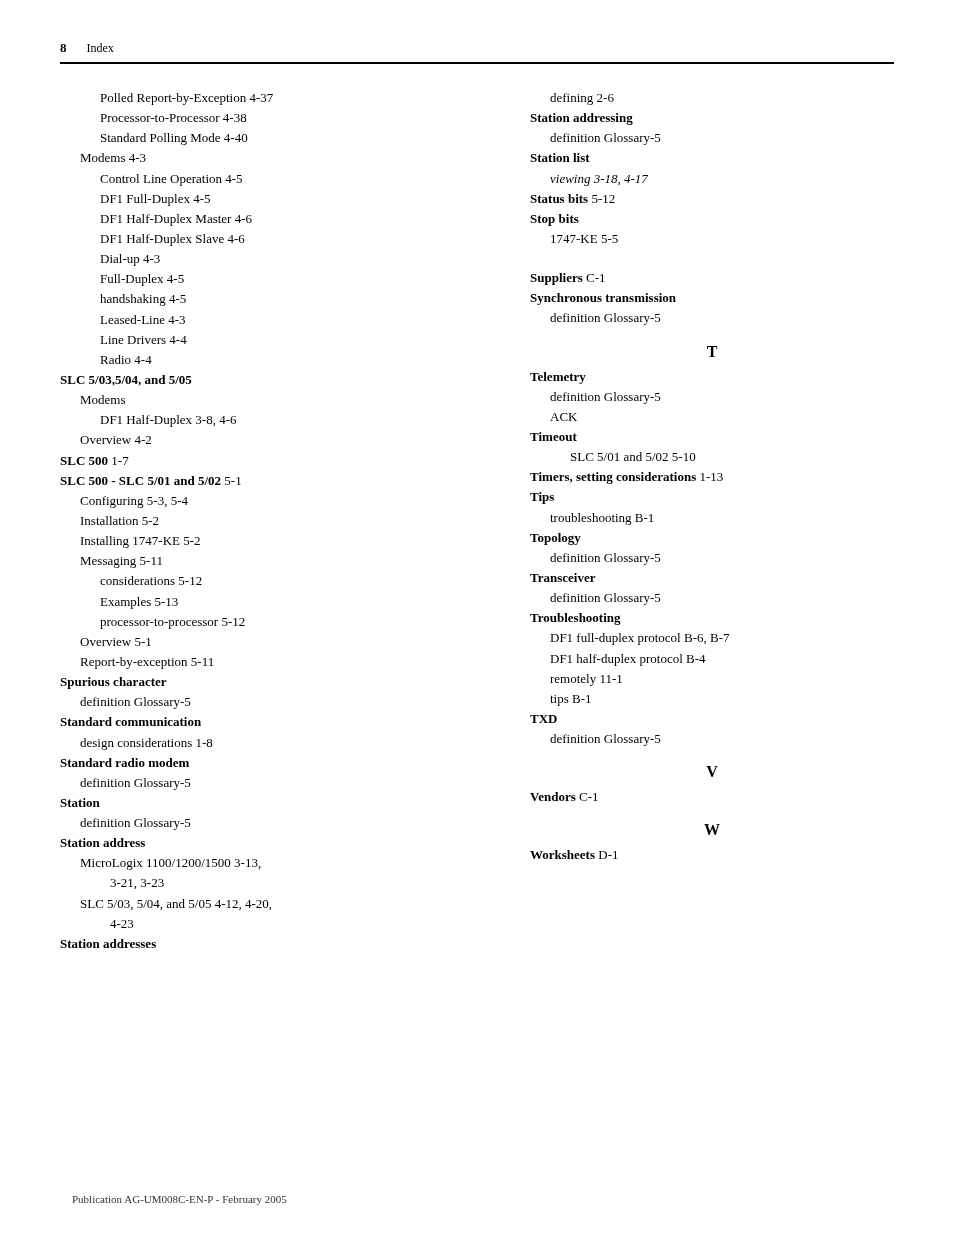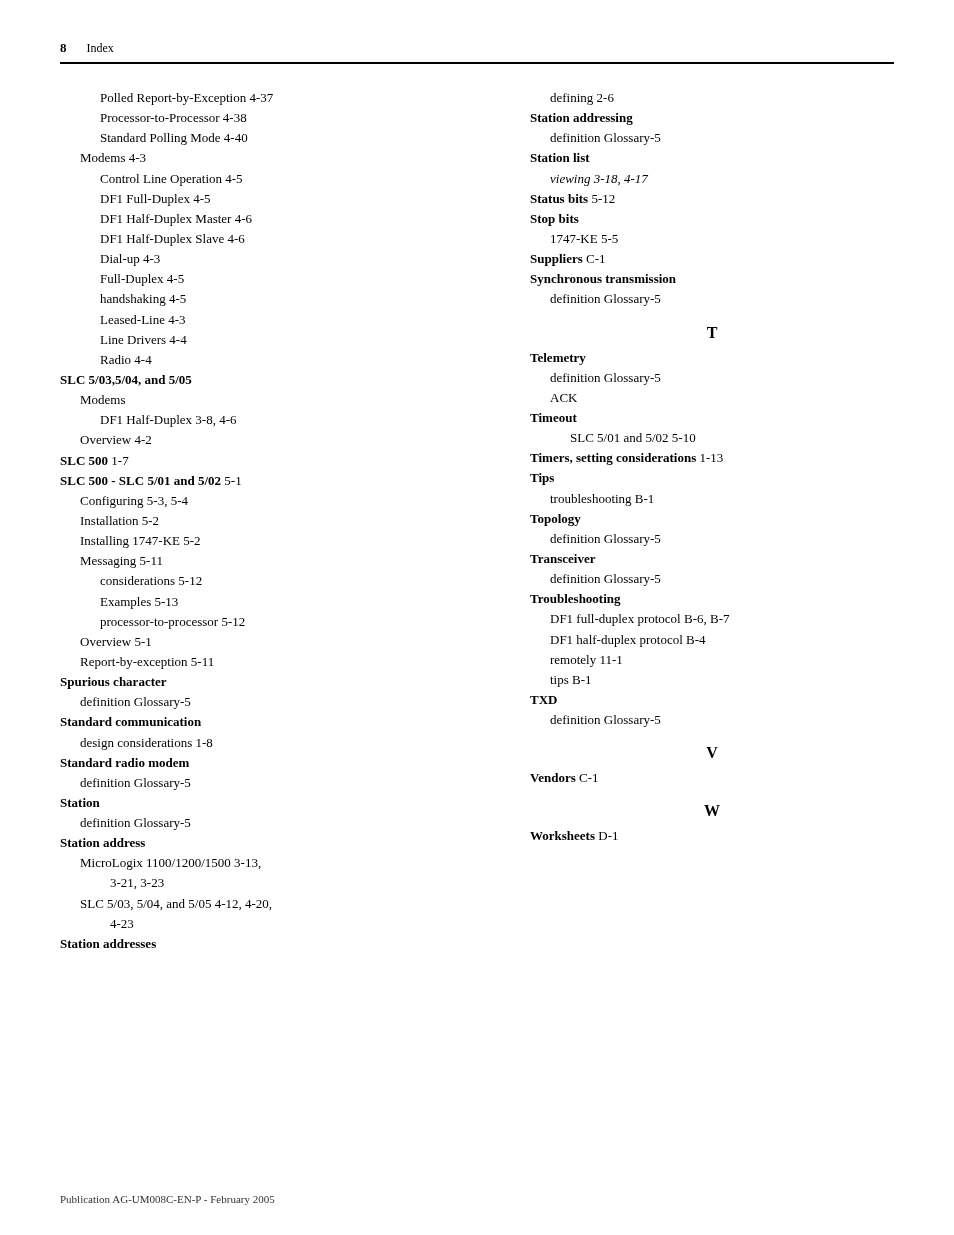--- a/index.html
+++ b/index.html
@@ -49,21 +49,21 @@
     }
     .section-letter {
       text-align: center;
       font-weight: bold;
       font-size: 16px;
       margin: 14px 0 6px 0;
     }
     .footer {
       position: absolute;
       bottom: 30px;
-      left: 60px;
+      left: 72px;
       font-size: 11px;
       color: #333;
     }
   </style>
 </head>
 <body>
 
 <div class="page">
   <div class="header">
     <span class="header-page">8</span>
@@ -118,21 +118,21 @@
       </div>
     <div class="col-right" id="right-col">
         <div class="index-entry" style="padding-left: 20px;">defining  2-6</div>
         <div class="index-entry" style="padding-left: 0px;"><b>Station addressing</b></div>
         <div class="index-entry" style="padding-left: 20px;">definition  Glossary-5</div>
         <div class="index-entry" style="padding-left: 0px;"><b>Station list</b></div>
         <div class="index-entry" style="padding-left: 20px; font-style: italic;">viewing  3-18,  4-17</div>
         <div class="index-entry" style="padding-left: 0px;"><b>Status bits</b>  5-12</div>
         <div class="index-entry" style="padding-left: 0px;"><b>Stop bits</b></div>
         <div class="index-entry" style="padding-left: 20px;">1747-KE  5-5</div>
-        <div class="index-entry" style="padding-left: 0px;"><b>Suppliers</b>  C-1</div>
+        <div class="index-entry" style="padding-left: 0px; margin-top: 19px;"><b>Suppliers</b>  C-1</div>
         <div class="index-entry" style="padding-left: 0px;"><b>Synchronous transmission</b></div>
         <div class="index-entry" style="padding-left: 20px;">definition  Glossary-5</div>
         <div class="section-letter">T</div>
         <div class="index-entry" style="padding-left: 0px;"><b>Telemetry</b></div>
         <div class="index-entry" style="padding-left: 20px;">definition  Glossary-5</div>
         <div class="index-entry" style="padding-left: 20px;">ACK</div>
         <div class="index-entry" style="padding-left: 0px;"><b>Timeout</b></div>
         <div class="index-entry" style="padding-left: 40px;">SLC 5/01 and 5/02  5-10</div>
         <div class="index-entry" style="padding-left: 0px;"><b>Timers, setting considerations</b>  1-13</div>
         <div class="index-entry" style="padding-left: 0px;"><b>Tips</b></div>

